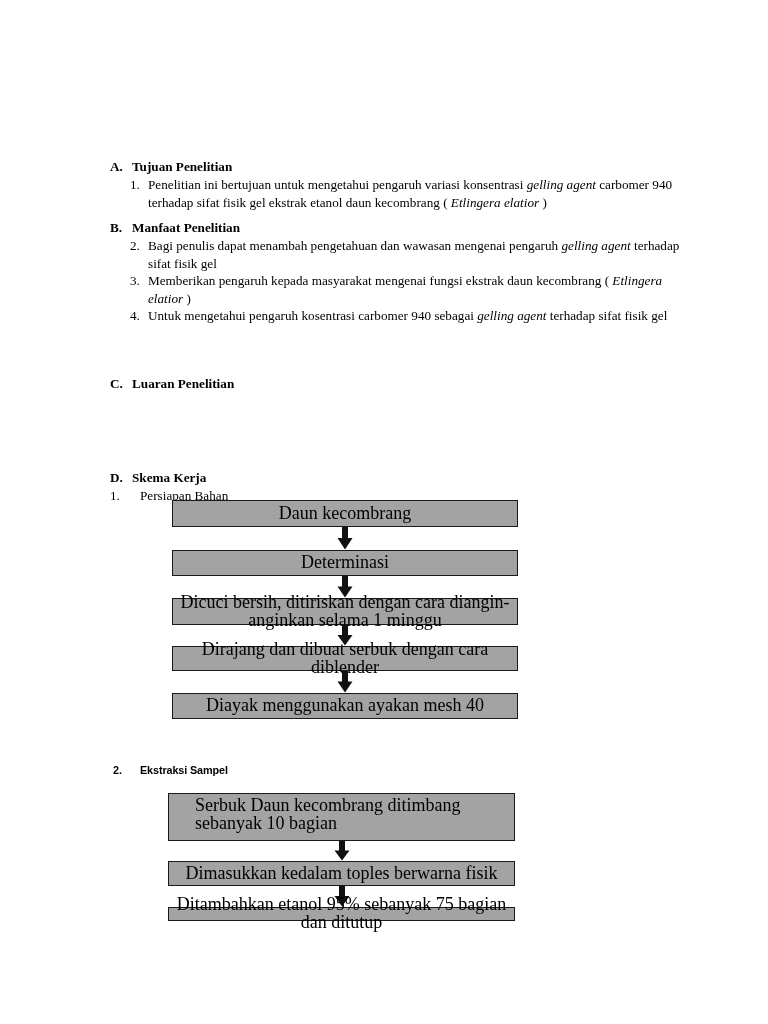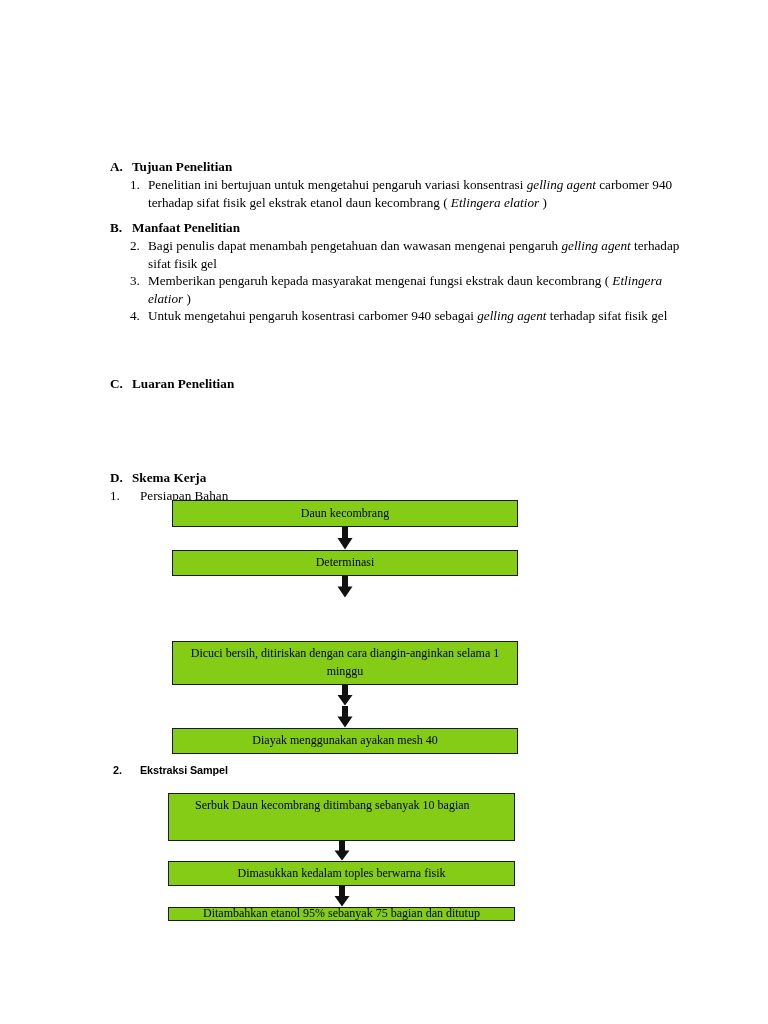--- a/index.html
+++ b/index.html
@@ -100,22 +100,22 @@
   }
   .skema-item.sans .num { left: 3px; }
 
   
   .flow {
     position: absolute;
   }
   .flow-box {
     box-sizing: border-box;
     border: 1.4px solid #1a1a1a;
-    background: #84cc16;
-    font-size: 12px;
+    background: #a3a3a3;
+    font-size: 18px;
     line-height: 17.6px;
     text-align: center;
     display: flex;
     align-items: center;
     justify-content: center;
     padding: 2px 6px;
   }
   .flow-box.left {
     text-align: left;
     justify-content: flex-start;
@@ -196,28 +196,29 @@
     </div>
 
     <div class="flow-box" style="height:26px;">Determinasi</div>
 
     <div class="arrow-wrap" style="height:22px;">
       <svg class="arrow" width="16" height="22" viewBox="0 0 16 22">
         <polygon points="5,0 11,0 11,10.5 15.5,10.5 8,21.5 0.5,10.5 5,10.5" fill="#111111"></polygon>
       </svg>
     </div>
 
-    <div class="flow-box" style="height:44px;margin-top:43px;">Dicuci bersih, ditiriskan dengan cara diangin-anginkan selama 1 minggu</div>
+    <div class="flow-box" style="height:27px;">Dicuci bersih, ditiriskan dengan cara diangin-anginkan selama 1 minggu</div>
 
     <div class="arrow-wrap" style="height:21px;">
       <svg class="arrow" width="16" height="21" viewBox="0 0 16 21">
         <polygon points="5,0 11,0 11,10 15.5,10 8,20.5 0.5,10 5,10" fill="#111111"></polygon>
       </svg>
     </div>
 
+    <div class="flow-box" style="height:25px;">Dirajang dan dibuat serbuk dengan cara diblender</div>
 
     <div class="arrow-wrap" style="height:22px;">
       <svg class="arrow" width="16" height="22" viewBox="0 0 16 22">
         <polygon points="5,0 11,0 11,10.5 15.5,10.5 8,21.5 0.5,10.5 5,10.5" fill="#111111"></polygon>
       </svg>
     </div>
 
     <div class="flow-box" style="height:26px;">Diayak menggunakan ayakan mesh 40</div>
   </div>
 

